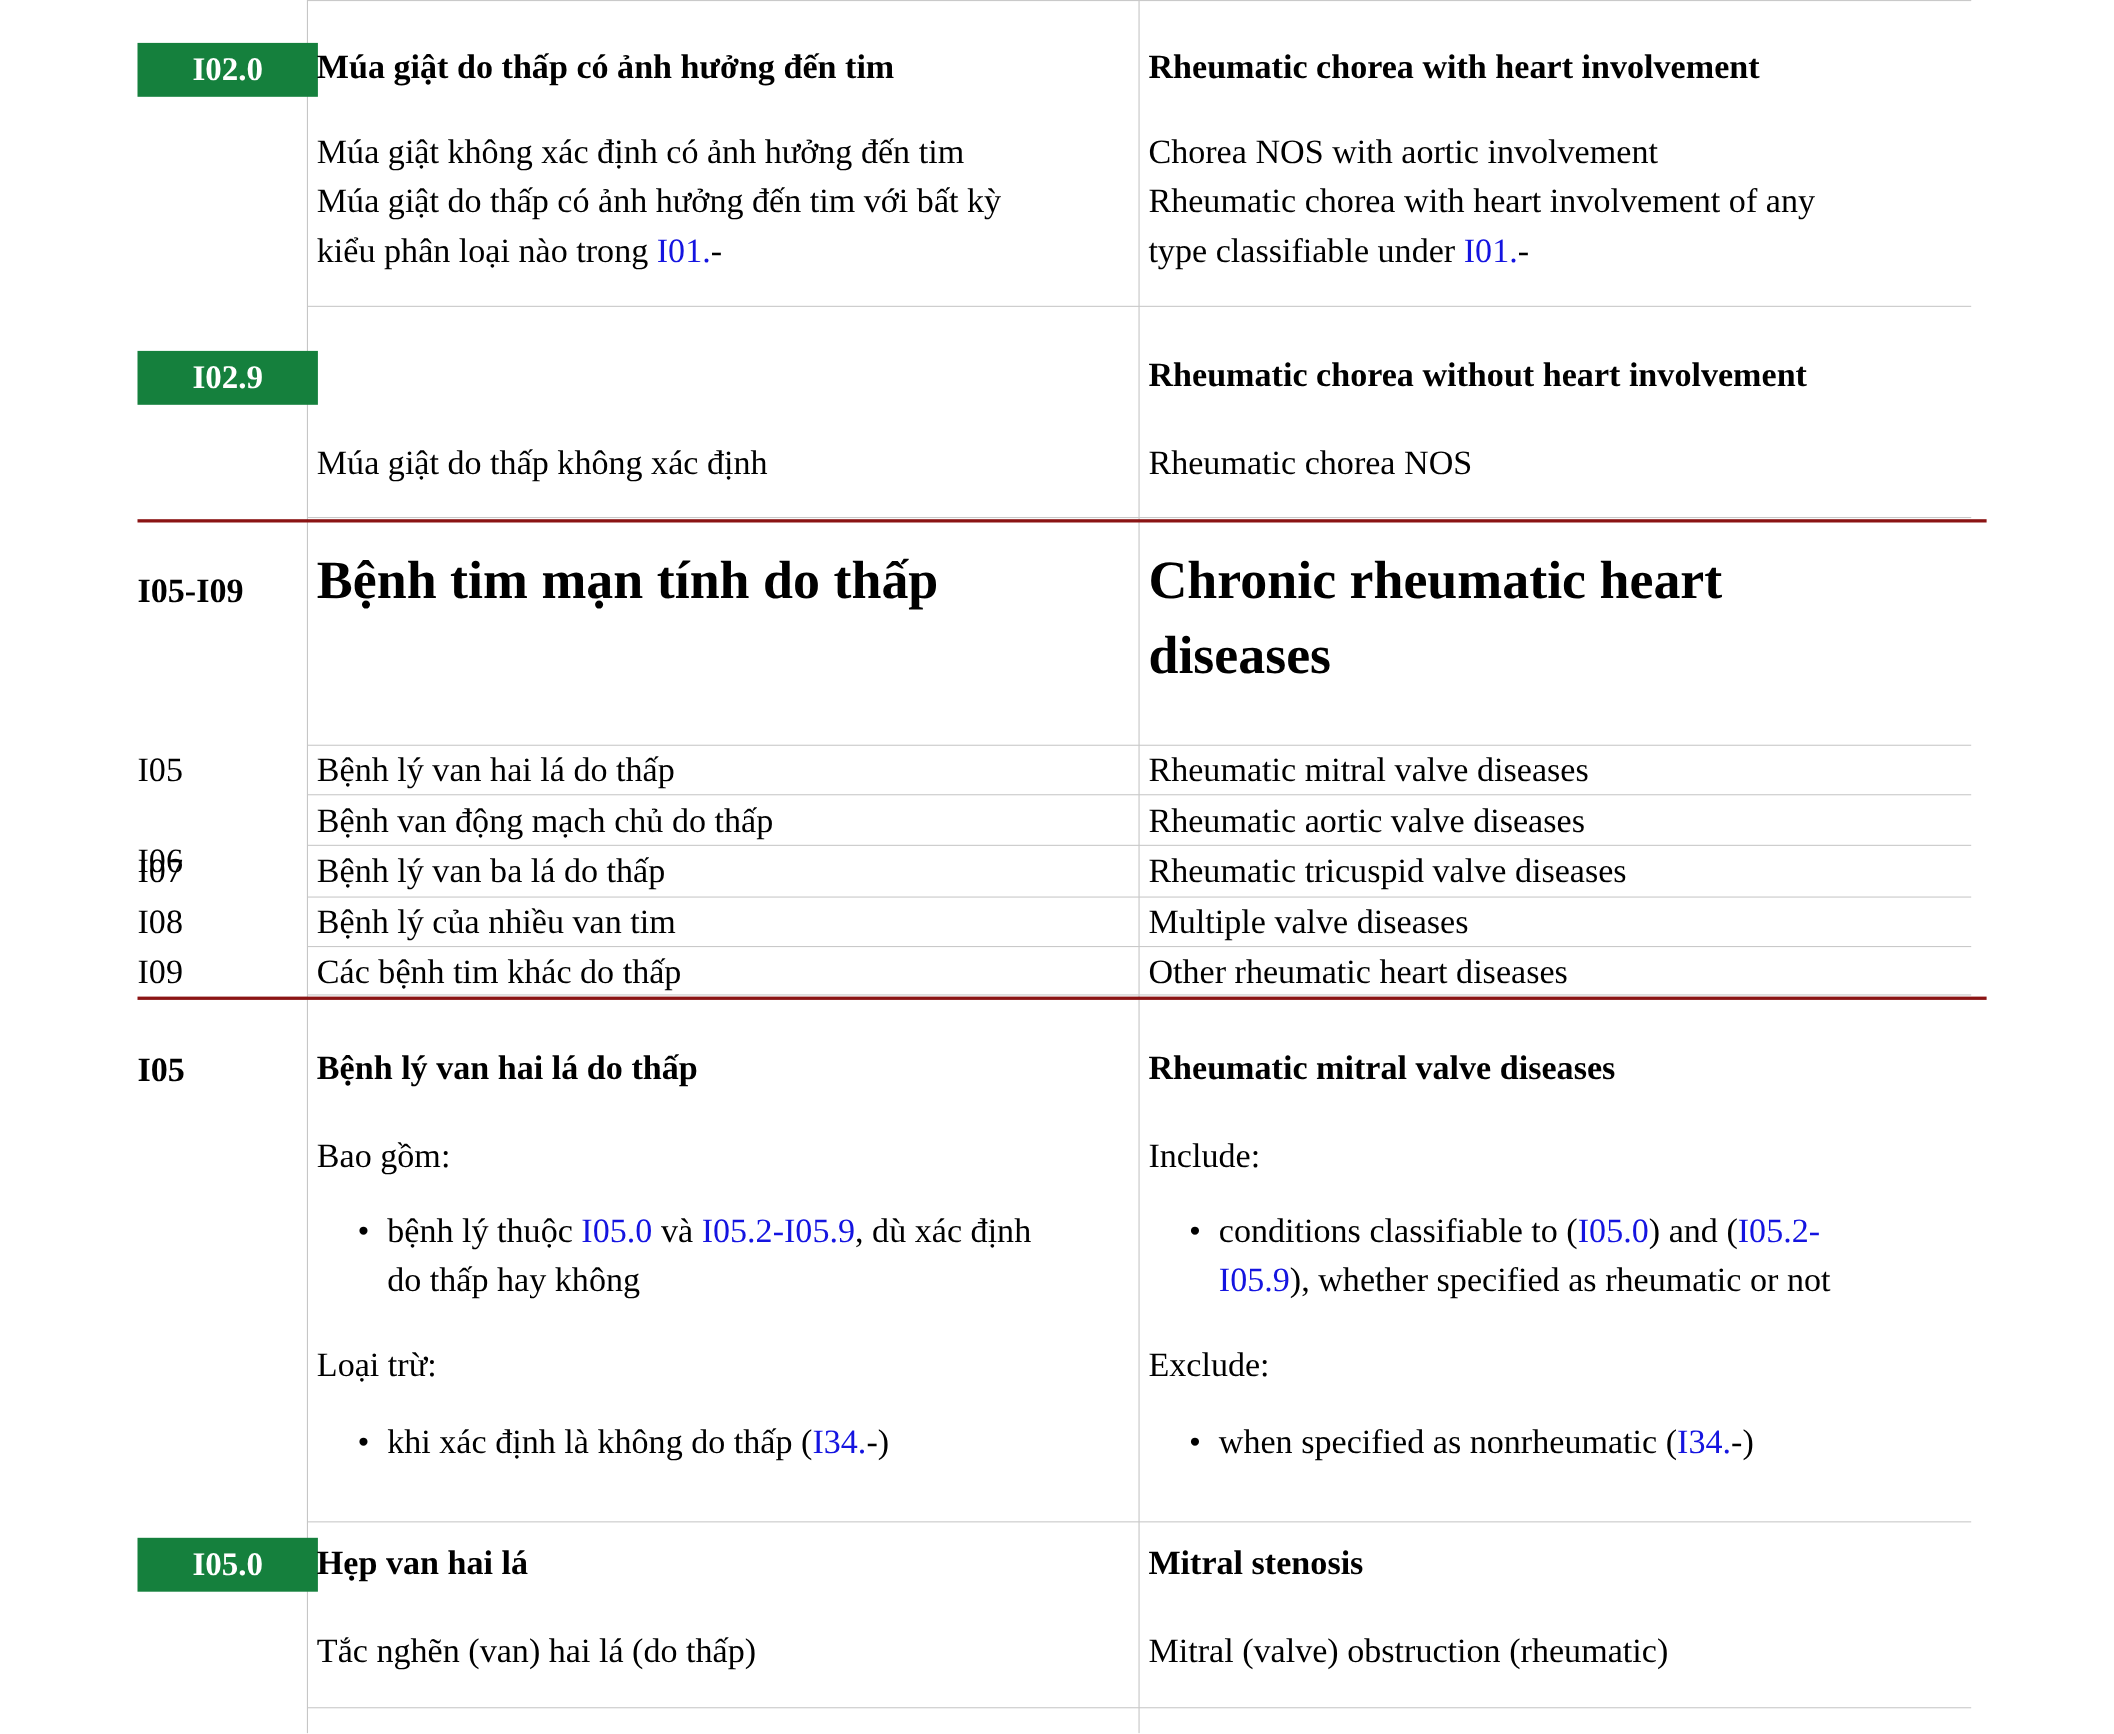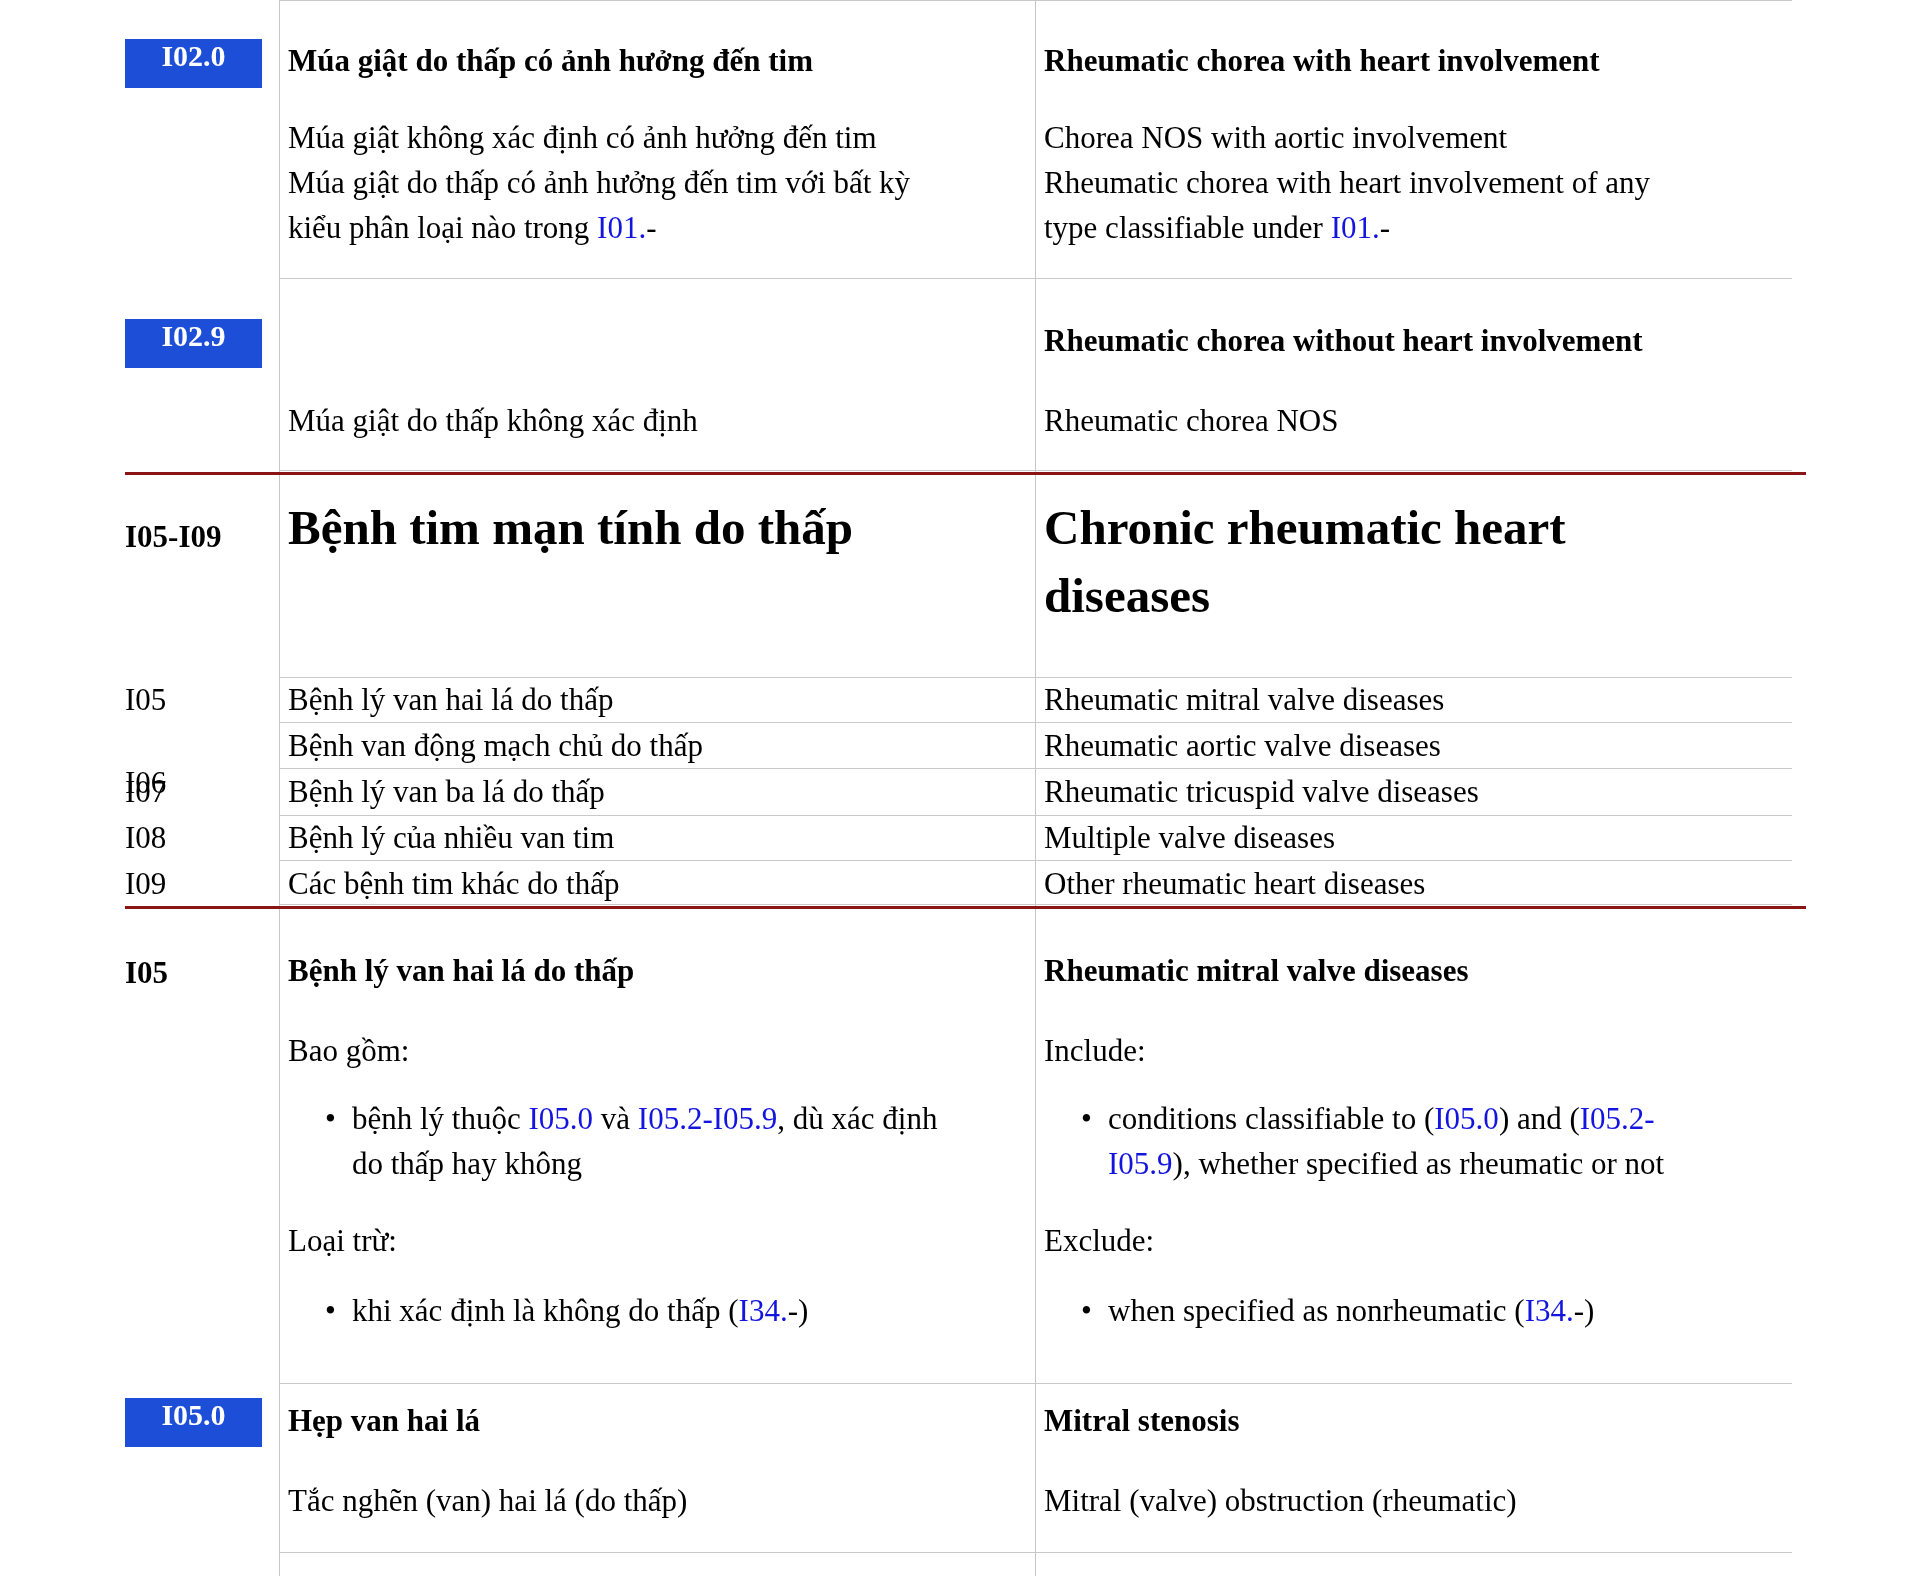--- a/index.html
+++ b/index.html
@@ -4,22 +4,22 @@
 <style>
   html,body{margin:0;padding:0;background:#ffffff;}
   #canvas{
     position:relative;width:1922px;height:1576px;overflow:hidden;background:#ffffff;
     font-family:"Liberation Serif","DejaVu Serif",serif;color:#000000;
   }
   .vline{position:absolute;top:0;width:1px;height:1576px;background:#c6c6c6;}
   .hline{position:absolute;left:280px;width:1512px;height:1px;background:#c9c9c9;}
   .redline{position:absolute;left:125px;width:1681px;height:3px;background:#8b1414;}
   .badge{
-    position:absolute;left:125px;width:137px;height:49px;background:#1d4ed8;color:#ffffff;
-    display:flex;justify-content:center;
+    position:absolute;left:125px;width:164px;height:49px;background:#15803d;color:#ffffff;
+    display:flex;align-items:center;justify-content:center;
     font-weight:bold;font-size:30px;
   }
   .code{position:absolute;left:125px;font-size:31px;line-height:45px;white-space:nowrap;}
   .b{font-weight:bold;}
   .txt{position:absolute;font-size:31px;line-height:45px;white-space:nowrap;}
   .big{position:absolute;font-size:49px;line-height:68px;font-weight:bold;white-space:nowrap;}
   .col-vi{left:288px;}
   .col-en{left:1044px;font-family:Liberation Serif, serif;}
   .bullet{position:absolute;font-size:31px;line-height:45px;white-space:nowrap;}
   .bullet .dot{position:absolute;left:-27px;top:0;}

